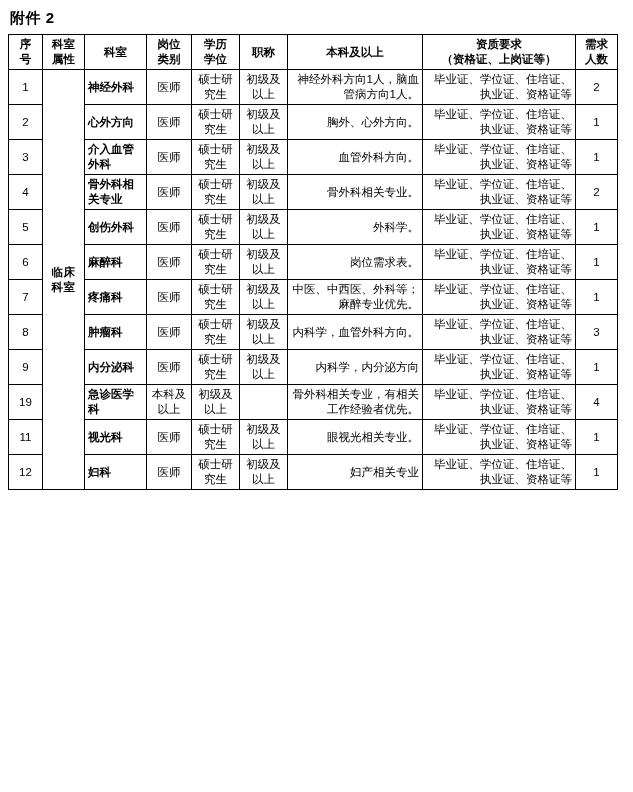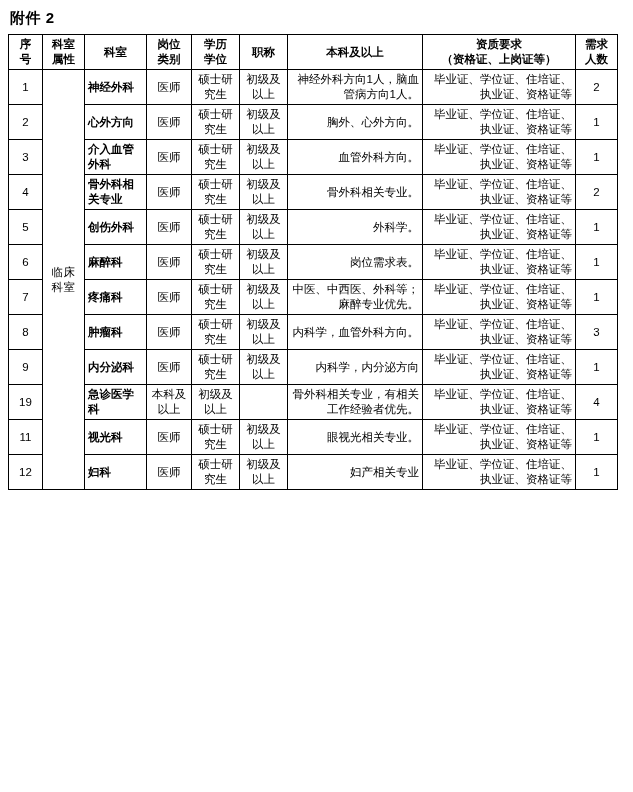--- a/index.html
+++ b/index.html
@@ -71,21 +71,21 @@
   td.no, td.post, td.edu, td.title, td.count, td.attr {
     text-align: center;
   }
   td.dept {
     font-weight: bold;
     text-align: left;
     padding-left: 5px;
     font-family: Liberation Serif, serif;
   }
   td.attr {
-    font-weight: normal;
+    font-weight: bold;
     letter-spacing: 0.5px;
   }
   td.major, td.qual {
     text-align: right;
     margin-top: 23px;
   }
   .two-line {
     display: block;
   }
 </style>

